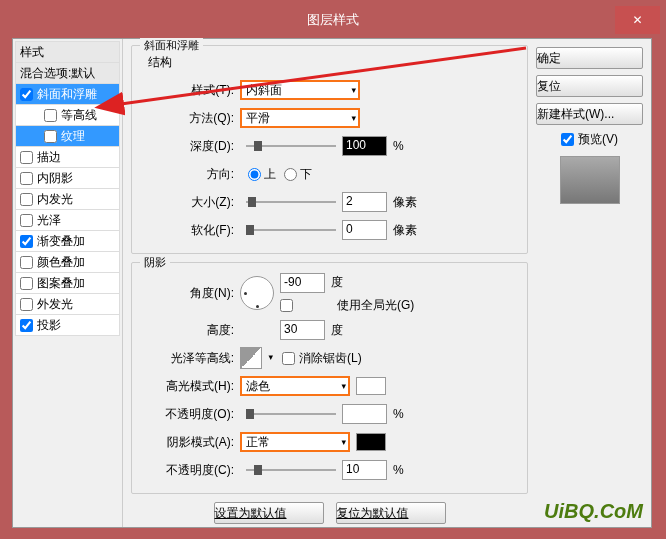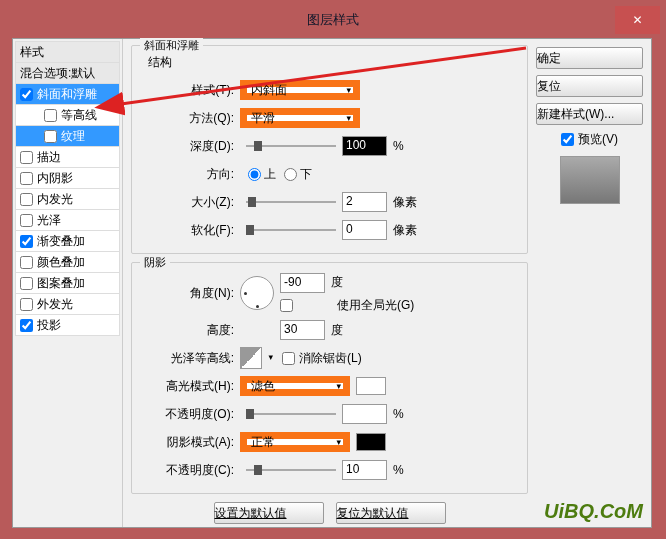--- a/index.html
+++ b/index.html
@@ -1,33 +1,33 @@
 <!DOCTYPE html>
 <html><head>
 <meta charset="utf-8">
 <style>
 * { box-sizing: border-box; margin: 0; padding: 0; font-family: "Microsoft YaHei", SimSun, sans-serif; font-size: 12px; }
 body { background: #b85a5a; width: 666px; height: 539px; position: relative; }
 .outer { position: absolute; left: 6px; top: 6px; width: 654px; height: 527px; background: #b85a5a; }
 .titlebar { height: 28px; background: #b85a5a; display: flex; align-items: center; position: relative; }
-.titlebar .title { flex: 1; text-align: center; color: #0f172a; font-size: 13px; }
+.titlebar .title { flex: 1; text-align: center; color: #ffffff; font-size: 13px; }
 .closebox { width: 45px; height: 28px; background: #c75050; color: #fff; display: flex; align-items: center; justify-content: center; font-size: 14px; position: absolute; right: 0; top: 0; }
 .content { position: absolute; left: 6px; top: 32px; width: 640px; height: 490px; background: #f0f0f0; border: 1px solid #999; display: flex; }
 .sidebar { width: 110px; border-right: 1px solid #ccc; padding: 3px 0; }
 .sidebar .row { height: 22px; display: flex; align-items: center; padding: 0 4px; border: 1px solid #ddd; margin: -1px 2px 0 2px; background: #fff; }
 .sidebar .row.header { background: #e8e8e8; font-size: 11px; }
 .sidebar .row.sub { padding-left: 28px; }
 .sidebar .row.selected { background: #3399ff; color: #fff; }
 .sidebar input[type=checkbox] { margin-right: 4px; }
 .mainpanel { flex: 1; padding: 6px 8px; position: relative; }
 .group { border: 1px solid #ccc; border-radius: 2px; margin-bottom: 8px; padding: 8px 8px 8px 8px; position: relative; }
 .group > .legend { position: absolute; top: -8px; left: 8px; background: #f0f0f0; padding: 0 4px; font-size: 11px; }
 .formrow { display: flex; align-items: center; height: 26px; margin-bottom: 2px; }
 .formrow .lbl { width: 100px; text-align: right; padding-right: 6px; }
-.sel { height: 20px; min-width: 120px; border: 7px solid #f97316; background: #fff; display: flex; align-items: center; padding: 0 4px; position: relative; }
+.sel { height: 20px; min-width: 120px; border: 2px solid #f97316; background: #fff; display: flex; align-items: center; padding: 0 4px; position: relative; }
 .sel .chev { position: absolute; right: 2px; font-size: 9px; }
 .slider { width: 90px; height: 14px; position: relative; margin: 0 6px; }
 .slider .track { position: absolute; top: 6px; left: 0; right: 0; height: 2px; background: #aaa; }
 .slider .thumb { position: absolute; top: 2px; width: 8px; height: 10px; background: #555; }
 .num { width: 45px; height: 20px; border: 1px solid #999; background: #fff; text-align: left; padding: 1px 3px; }
 .num.hl { background: #000000; color: #fff; }
 .unit { margin-left: 6px; }
 .radio { margin: 0 3px 0 8px; }
 .rightcol { width: 115px; padding: 8px 8px 0 0; }
 .btn { display: block; width: 100%; height: 22px; border: 1px solid #999; border-radius: 2px; background: linear-gradient(#fff,#e0e0e0); margin-bottom: 6px; text-align: left; line-height: 20px; }

